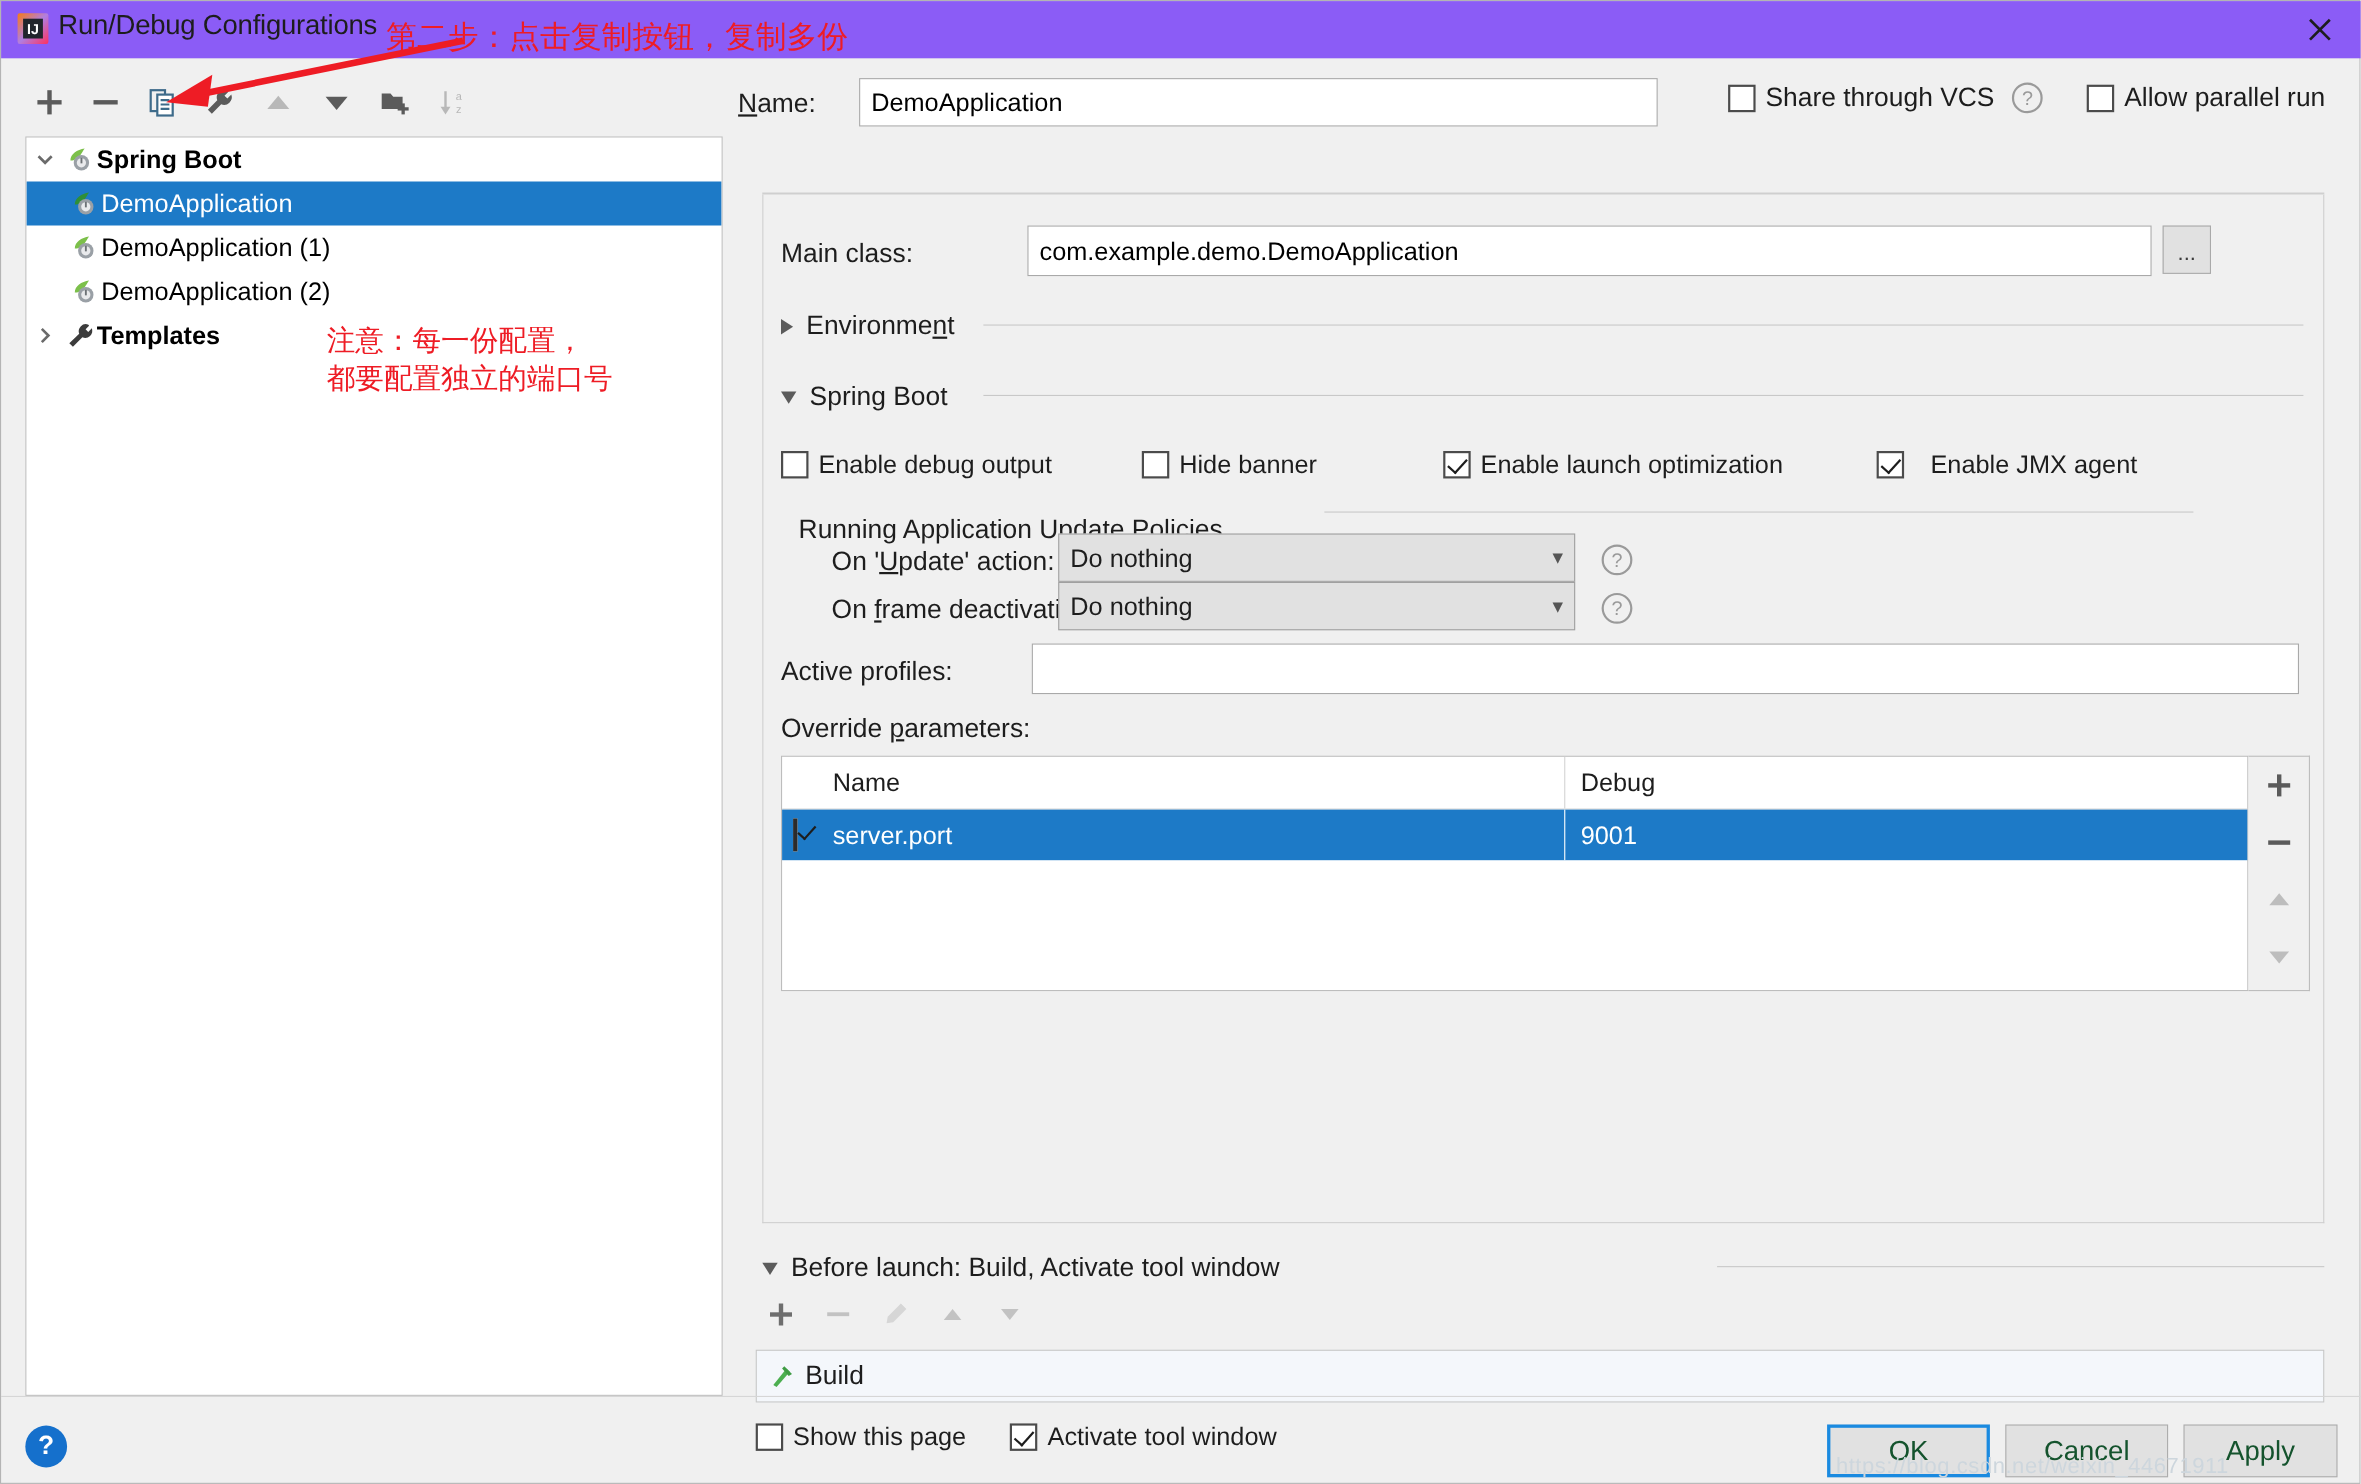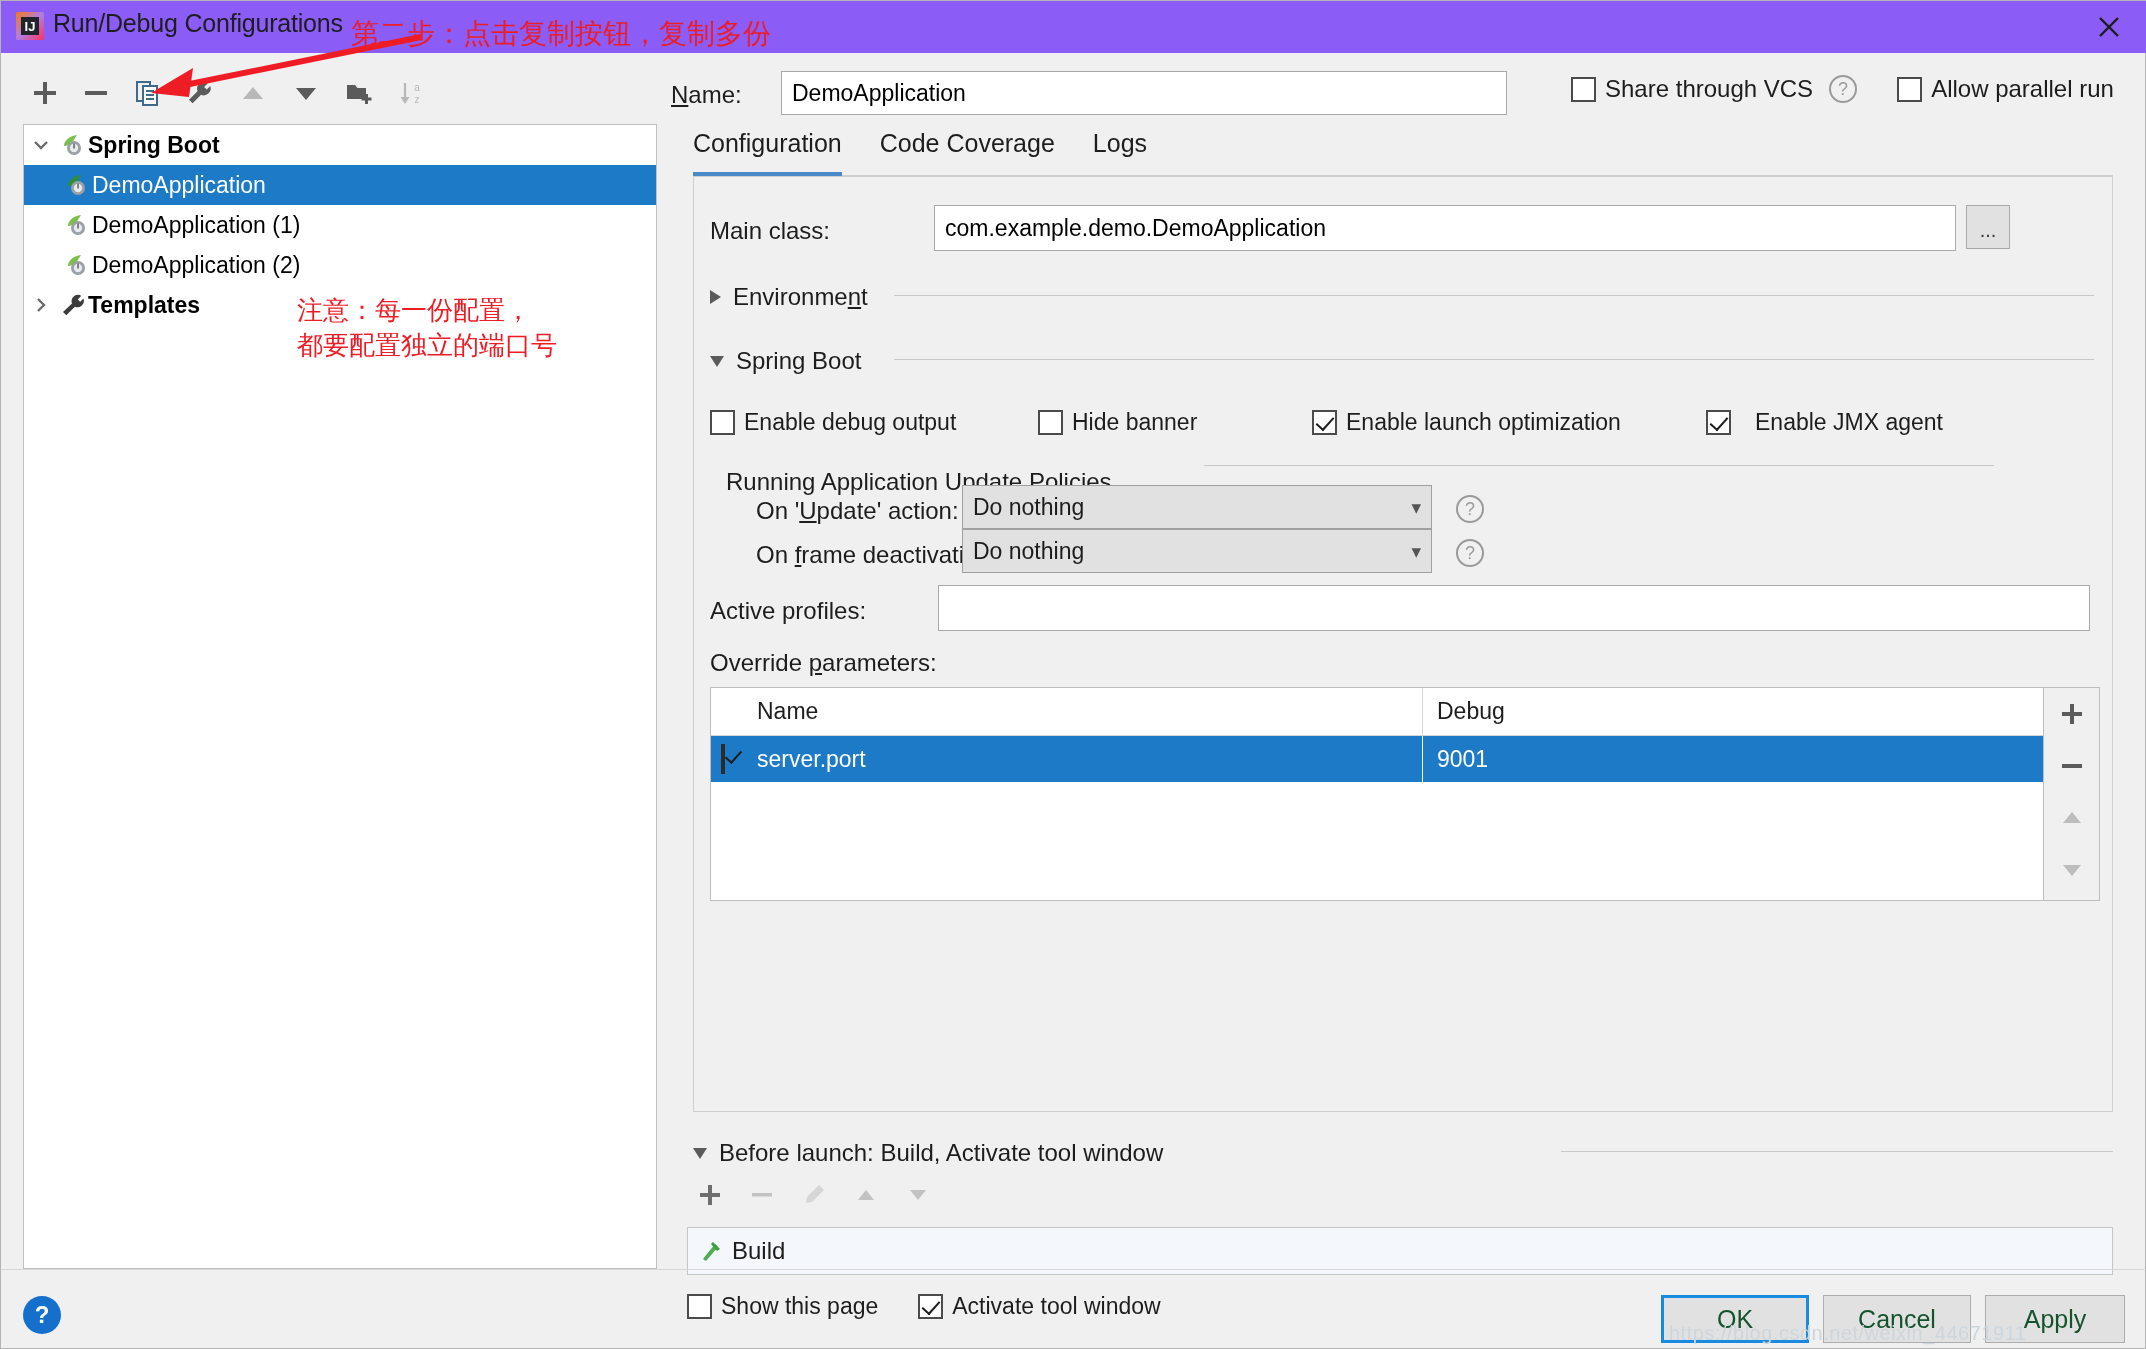--- a/index.html
+++ b/index.html
@@ -414,25 +414,20 @@
     <div class="share-row">
       <span class="cb"></span>
       <span style="margin-right:16px;">Share through VCS</span>
       <span class="help-circle">?</span>
       <span style="display:inline-block;width:40px;"></span>
       <span class="cb"></span>
       <span>Allow parallel run</span>
     </div>
 
     <div class="tab-underline"></div>
-    <div class="tabs">
-      <div class="tab active">Configuration</div>
-      <div class="tab">Code Coverage</div>
-      <div class="tab">Logs</div>
-    </div>
 
     <div class="content-card">
 
       <div class="row-label" style="left:16px; top:40px;">Main class:</div>
       <div class="text-input" style="left:240px; top:28px; width:1022px; height:46px; line-height:44px;">com.example.demo.DemoApplication</div>
       <div class="dots-btn" style="left:1272px; top:28px;">...</div>
 
       <div class="section-head" style="left:16px; top:106px;">
         <span class="tri tri-right"></span>
         <span><span class="u" style="text-decoration:none;">Environme</span><span class="u">n</span>t</span>

